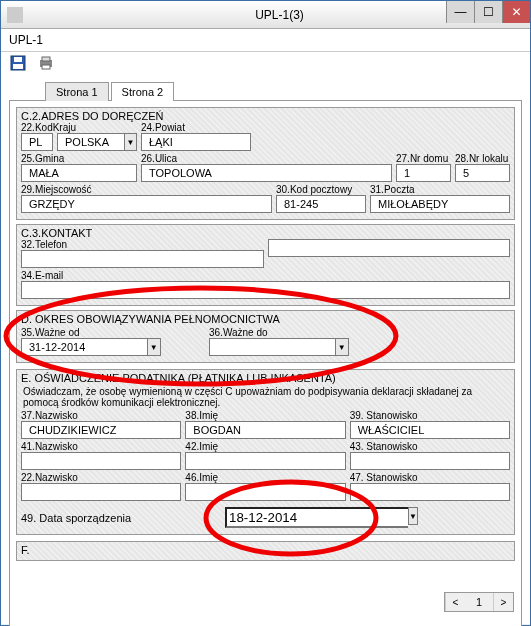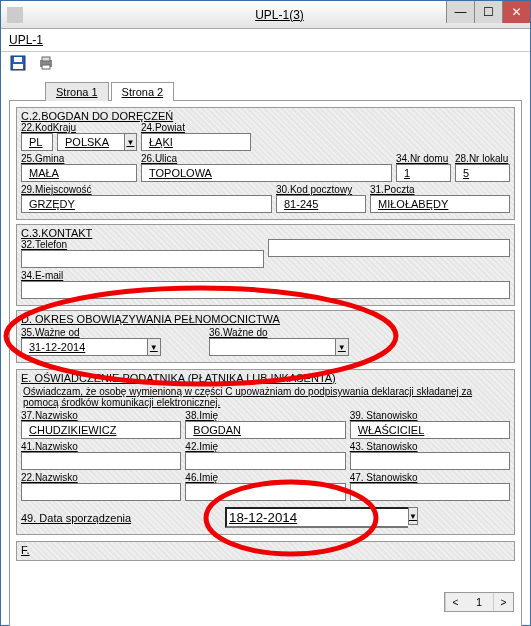--- a/index.html
+++ b/index.html
@@ -9,21 +9,20 @@
     font-size: 11px;
     background: #fff;
     color: #000;
   }
   .window {
     width: 531px;
     height: 626px;
     background: #f0f0f0;
     border: 1px solid #3a6ea5;
     position: relative;
-    text-decoration: underline;
   }
   .titlebar {
     height: 28px;
     background: linear-gradient(#fff, #e3e3e3);
     border-bottom: 1px solid #aaa;
     display: flex;
     align-items: center;
     position: relative;
   }
   .titlebar .icon {
@@ -211,21 +210,21 @@
   </div>
 
   <div class="content">
     <div class="tabs">
       <div class="tab">Strona 1</div>
       <div class="tab active">Strona 2</div>
     </div>
     <div class="panel">
 
       <div class="nested">
-        <div class="gtitle">C.2.BOGDAN DO DORĘCZEŃ</div>
+        <div class="gtitle">C.2.ADRES DO DORĘCZEŃ</div>
         <div class="row">
           <div class="field" style="width:32px">
               <label>22.KodKraju</label>
               <input value="PL" style="">
             </div>
           <div class="field" style="width:80px">
               <label>&nbsp;</label>
               <div class="combo">
                 <input value="POLSKA" style="">
                 <div class="arrow">▼</div>
@@ -239,21 +238,21 @@
         <div class="row">
           <div class="field" style="width:116px">
               <label>25.Gmina</label>
               <input value="MAŁA" style="">
             </div>
           <div class="field" style="flex:1">
               <label>26.Ulica</label>
               <input value="TOPOLOWA" style="">
             </div>
           <div class="field" style="width:55px">
-              <label>34.Nr domu</label>
+              <label>27.Nr domu</label>
               <input value="1" style="">
             </div>
           <div class="field" style="width:55px">
               <label>28.Nr lokalu</label>
               <input value="5" style="">
             </div>
         </div>
         <div class="row">
           <div class="field" style="flex:1">
               <label>29.Miejscowość</label>

